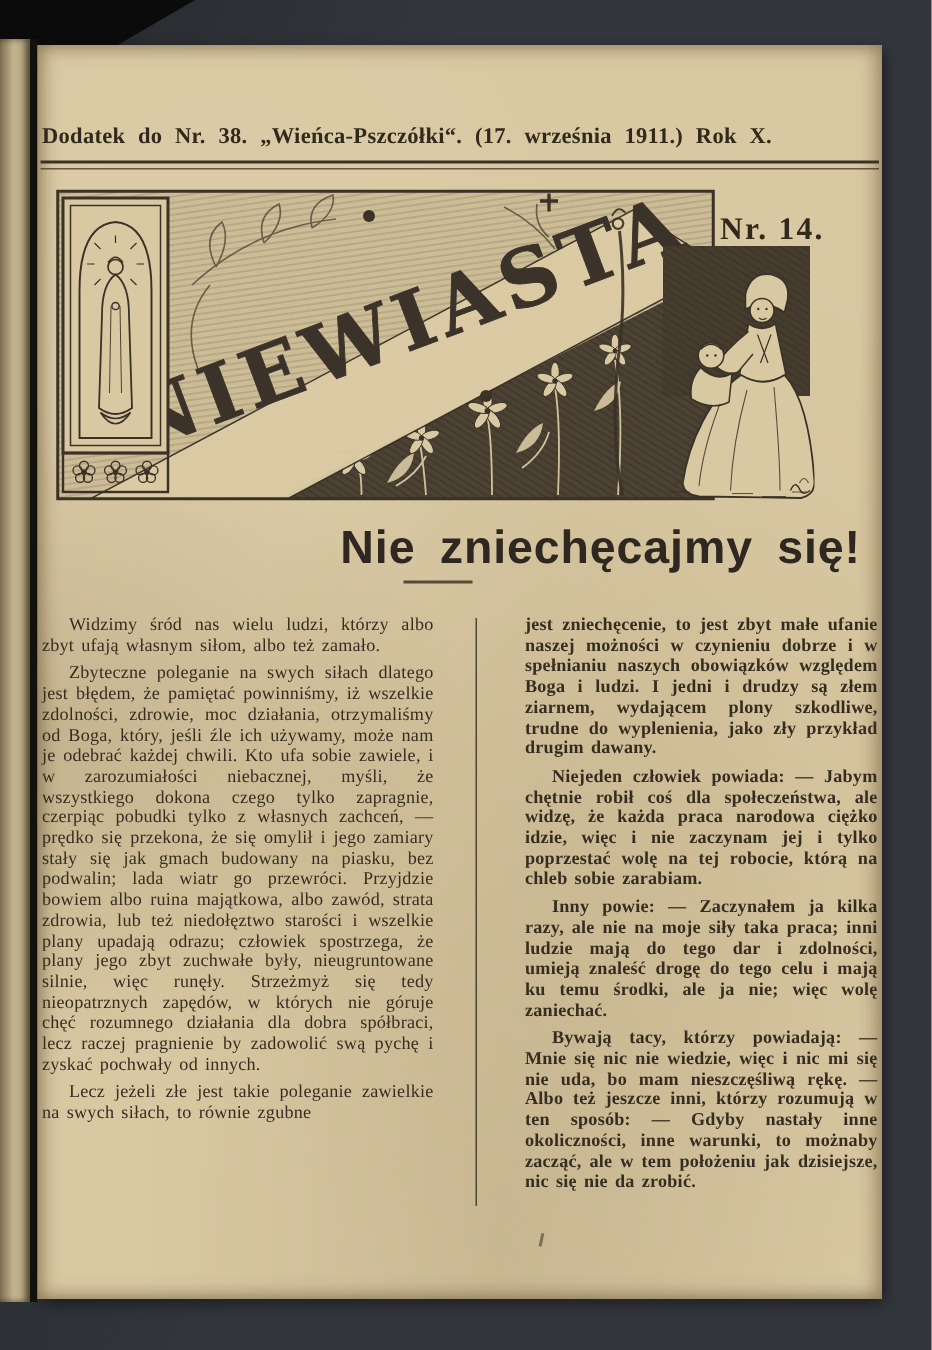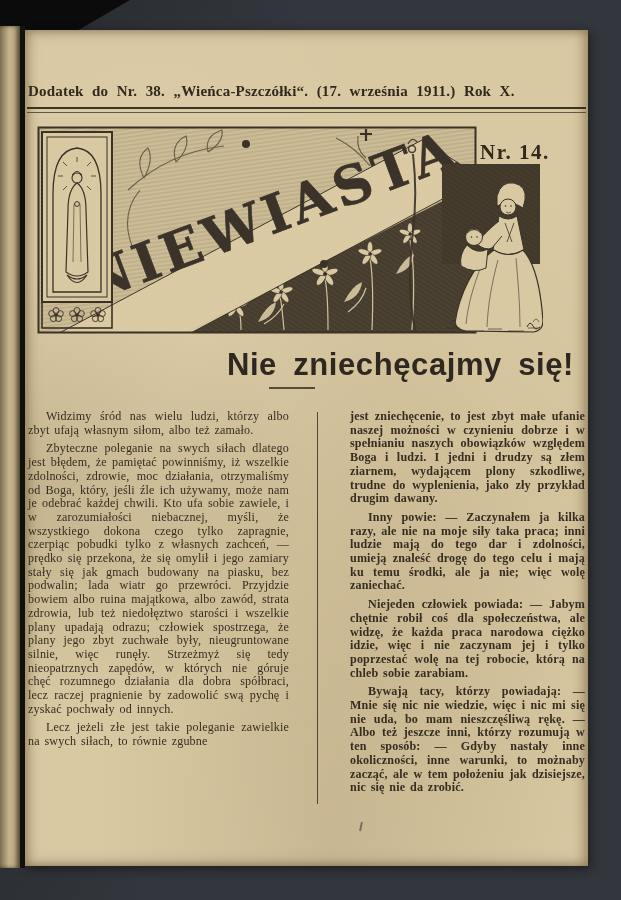--- a/index.html
+++ b/index.html
@@ -243,20 +243,20 @@
 
   <div class="columns">
     <div class="col col-left">
       <p>Widzimy śród nas wielu ludzi, którzy albo zbyt ufają własnym siłom, albo też zamało.</p>
       <p>Zbyteczne poleganie na swych siłach dlatego jest błędem, że pamiętać powinniśmy, iż wszelkie zdolności, zdrowie, moc działania, otrzymaliśmy od Boga, który, jeśli źle ich używamy, może nam je odebrać każdej chwili. Kto ufa sobie zawiele, i w zarozumiałości niebacznej, myśli, że wszystkiego dokona czego tylko zapragnie, czerpiąc pobudki tylko z własnych zachceń, — prędko się przekona, że się omylił i jego zamiary stały się jak gmach budowany na piasku, bez podwalin; lada wiatr go przewróci. Przyjdzie bowiem albo ruina majątkowa, albo zawód, strata zdrowia, lub też niedołęztwo starości i wszelkie plany upadają odrazu; człowiek spostrzega, że plany jego zbyt zuchwałe były, nieugruntowane silnie, więc runęły. Strzeżmyż się tedy nieopatrznych zapędów, w których nie góruje chęć rozumnego działania dla dobra spółbraci, lecz raczej pragnienie by zadowolić swą pychę i zyskać pochwały od innych.</p>
       <p>Lecz jeżeli złe jest takie poleganie zawielkie na swych siłach, to równie zgubne</p>
     </div>
     <div class="column-divider"></div>
     <div class="col col-right">
       <p class="no-indent">jest zniechęcenie, to jest zbyt małe ufanie naszej możności w czynieniu dobrze i w spełnianiu naszych obowiązków względem Boga i ludzi. I jedni i drudzy są złem ziarnem, wydającem plony szkodliwe, trudne do wyplenienia, jako zły przykład drugim dawany.</p>
+      <p>Niejeden człowiek powiada: — Jabym chętnie robił coś dla społeczeństwa, ale widzę, że każda praca narodowa ciężko idzie, więc i nie zaczynam jej i tylko poprzestać wolę na tej robocie, którą na chleb sobie zarabiam.</p>
       <p>Inny powie: — Zaczynałem ja kilka razy, ale nie na moje siły taka praca; inni ludzie mają do tego dar i zdolności, umieją znaleść drogę do tego celu i mają ku temu środki, ale ja nie; więc wolę zaniechać.</p>
-      <p>Niejeden człowiek powiada: — Jabym chętnie robił coś dla społeczeństwa, ale widzę, że każda praca narodowa ciężko idzie, więc i nie zaczynam jej i tylko poprzestać wolę na tej robocie, którą na chleb sobie zarabiam.</p>
       <p>Bywają tacy, którzy powiadają: — Mnie się nic nie wiedzie, więc i nic mi się nie uda, bo mam nieszczęśliwą rękę. — Albo też jeszcze inni, którzy rozumują w ten sposób: — Gdyby nastały inne okoliczności, inne warunki, to możnaby zacząć, ale w tem położeniu jak dzisiejsze, nic się nie da zrobić.</p>
     </div>
   </div>
 
   <div class="stray-mark"></div>
 </div>
 
 </body></html>

